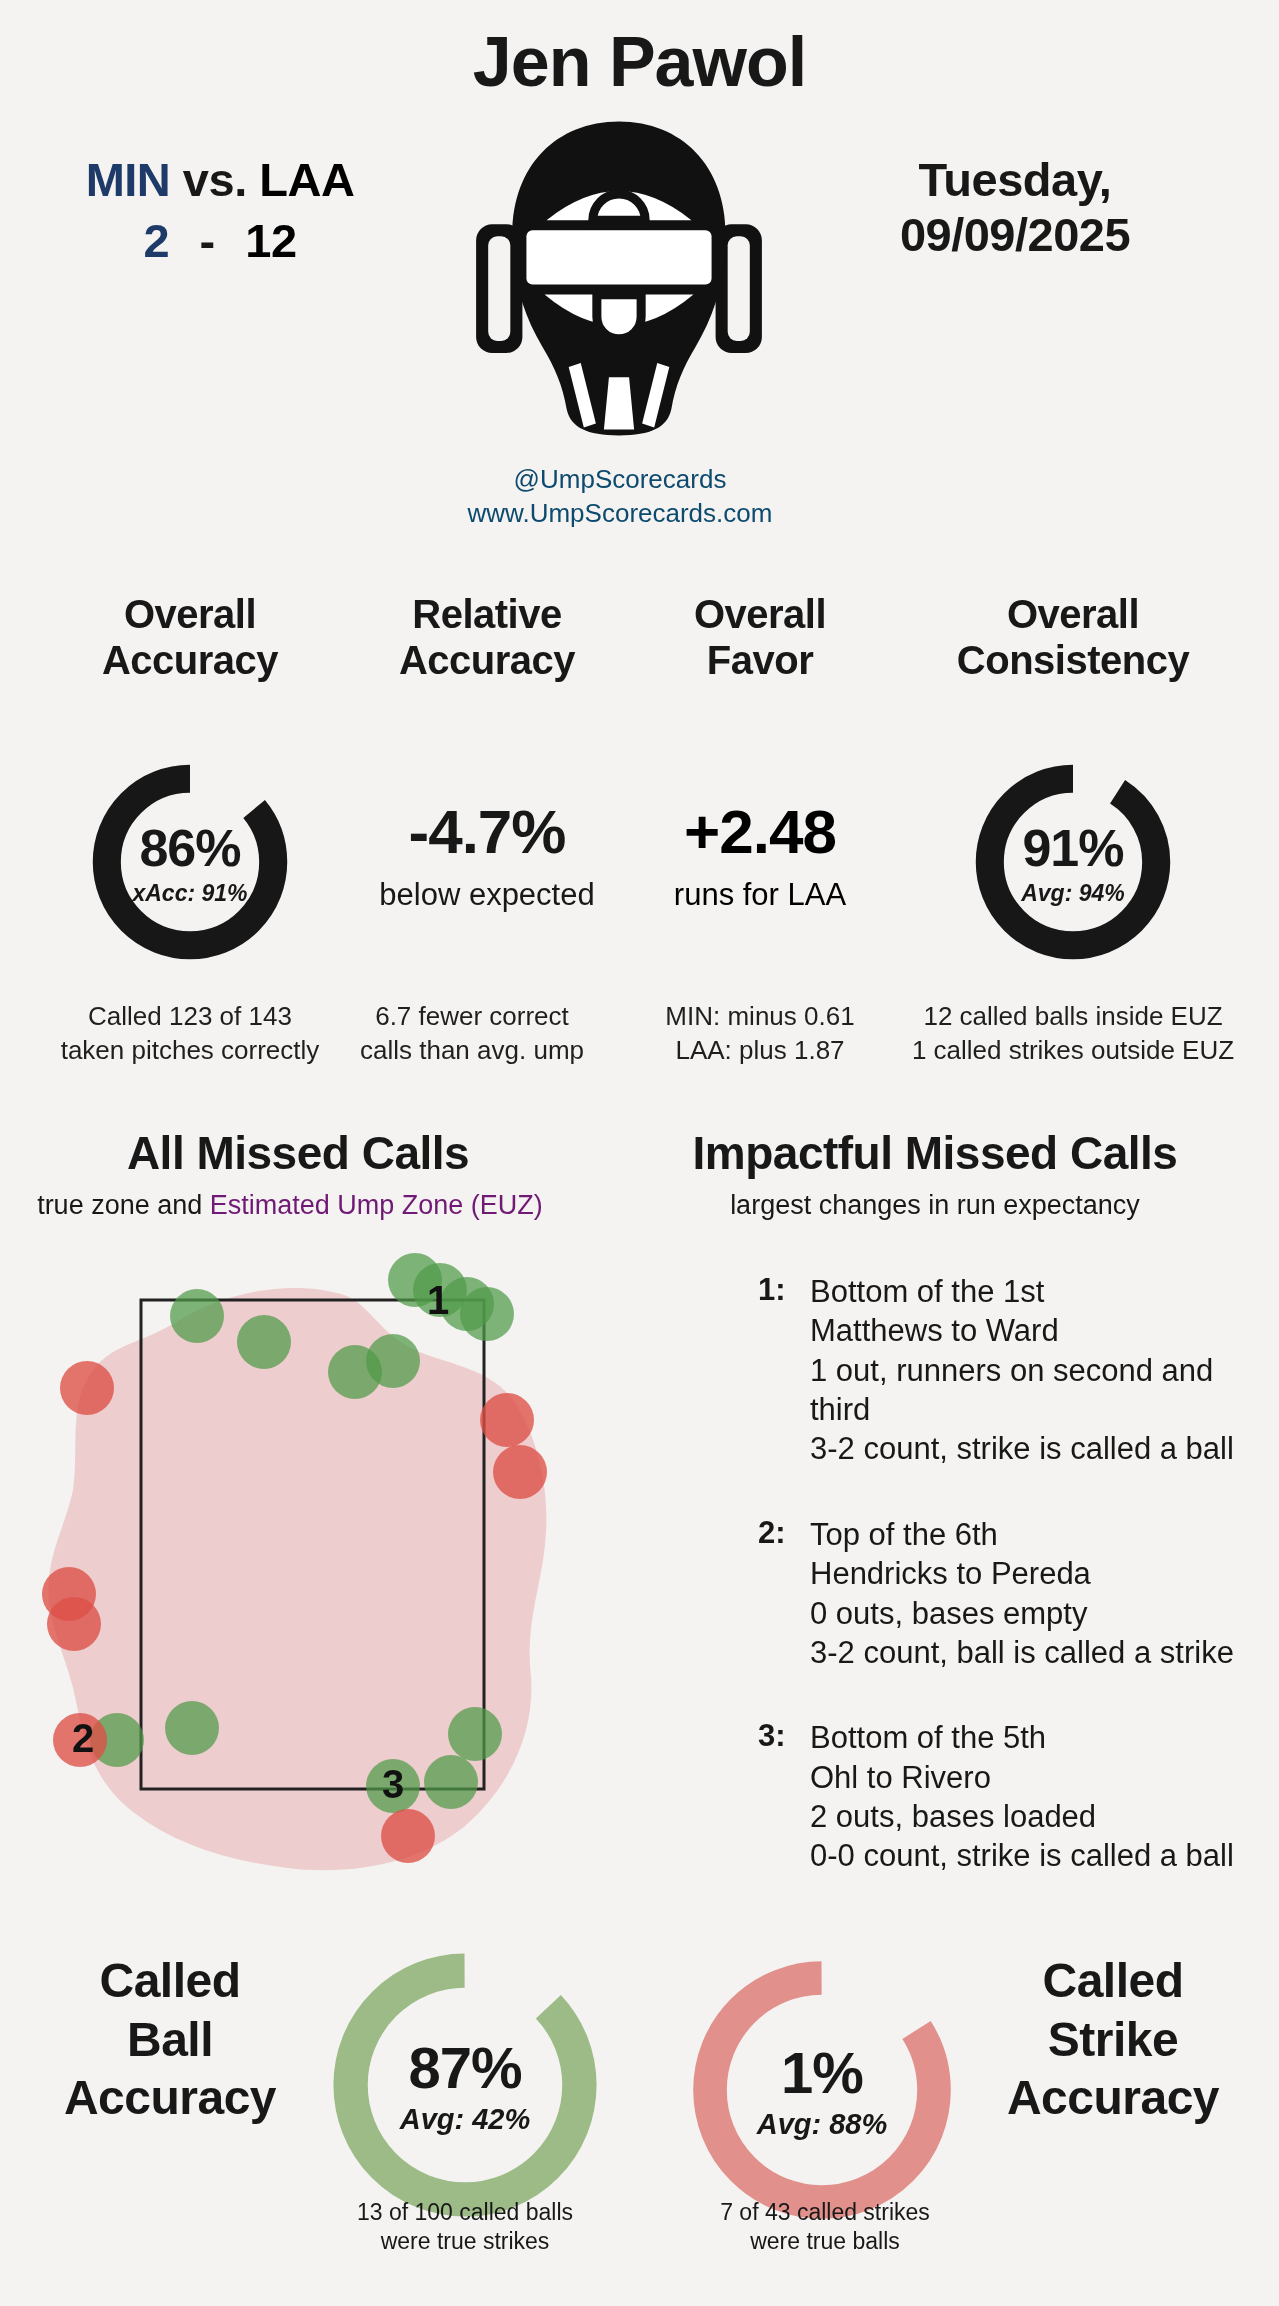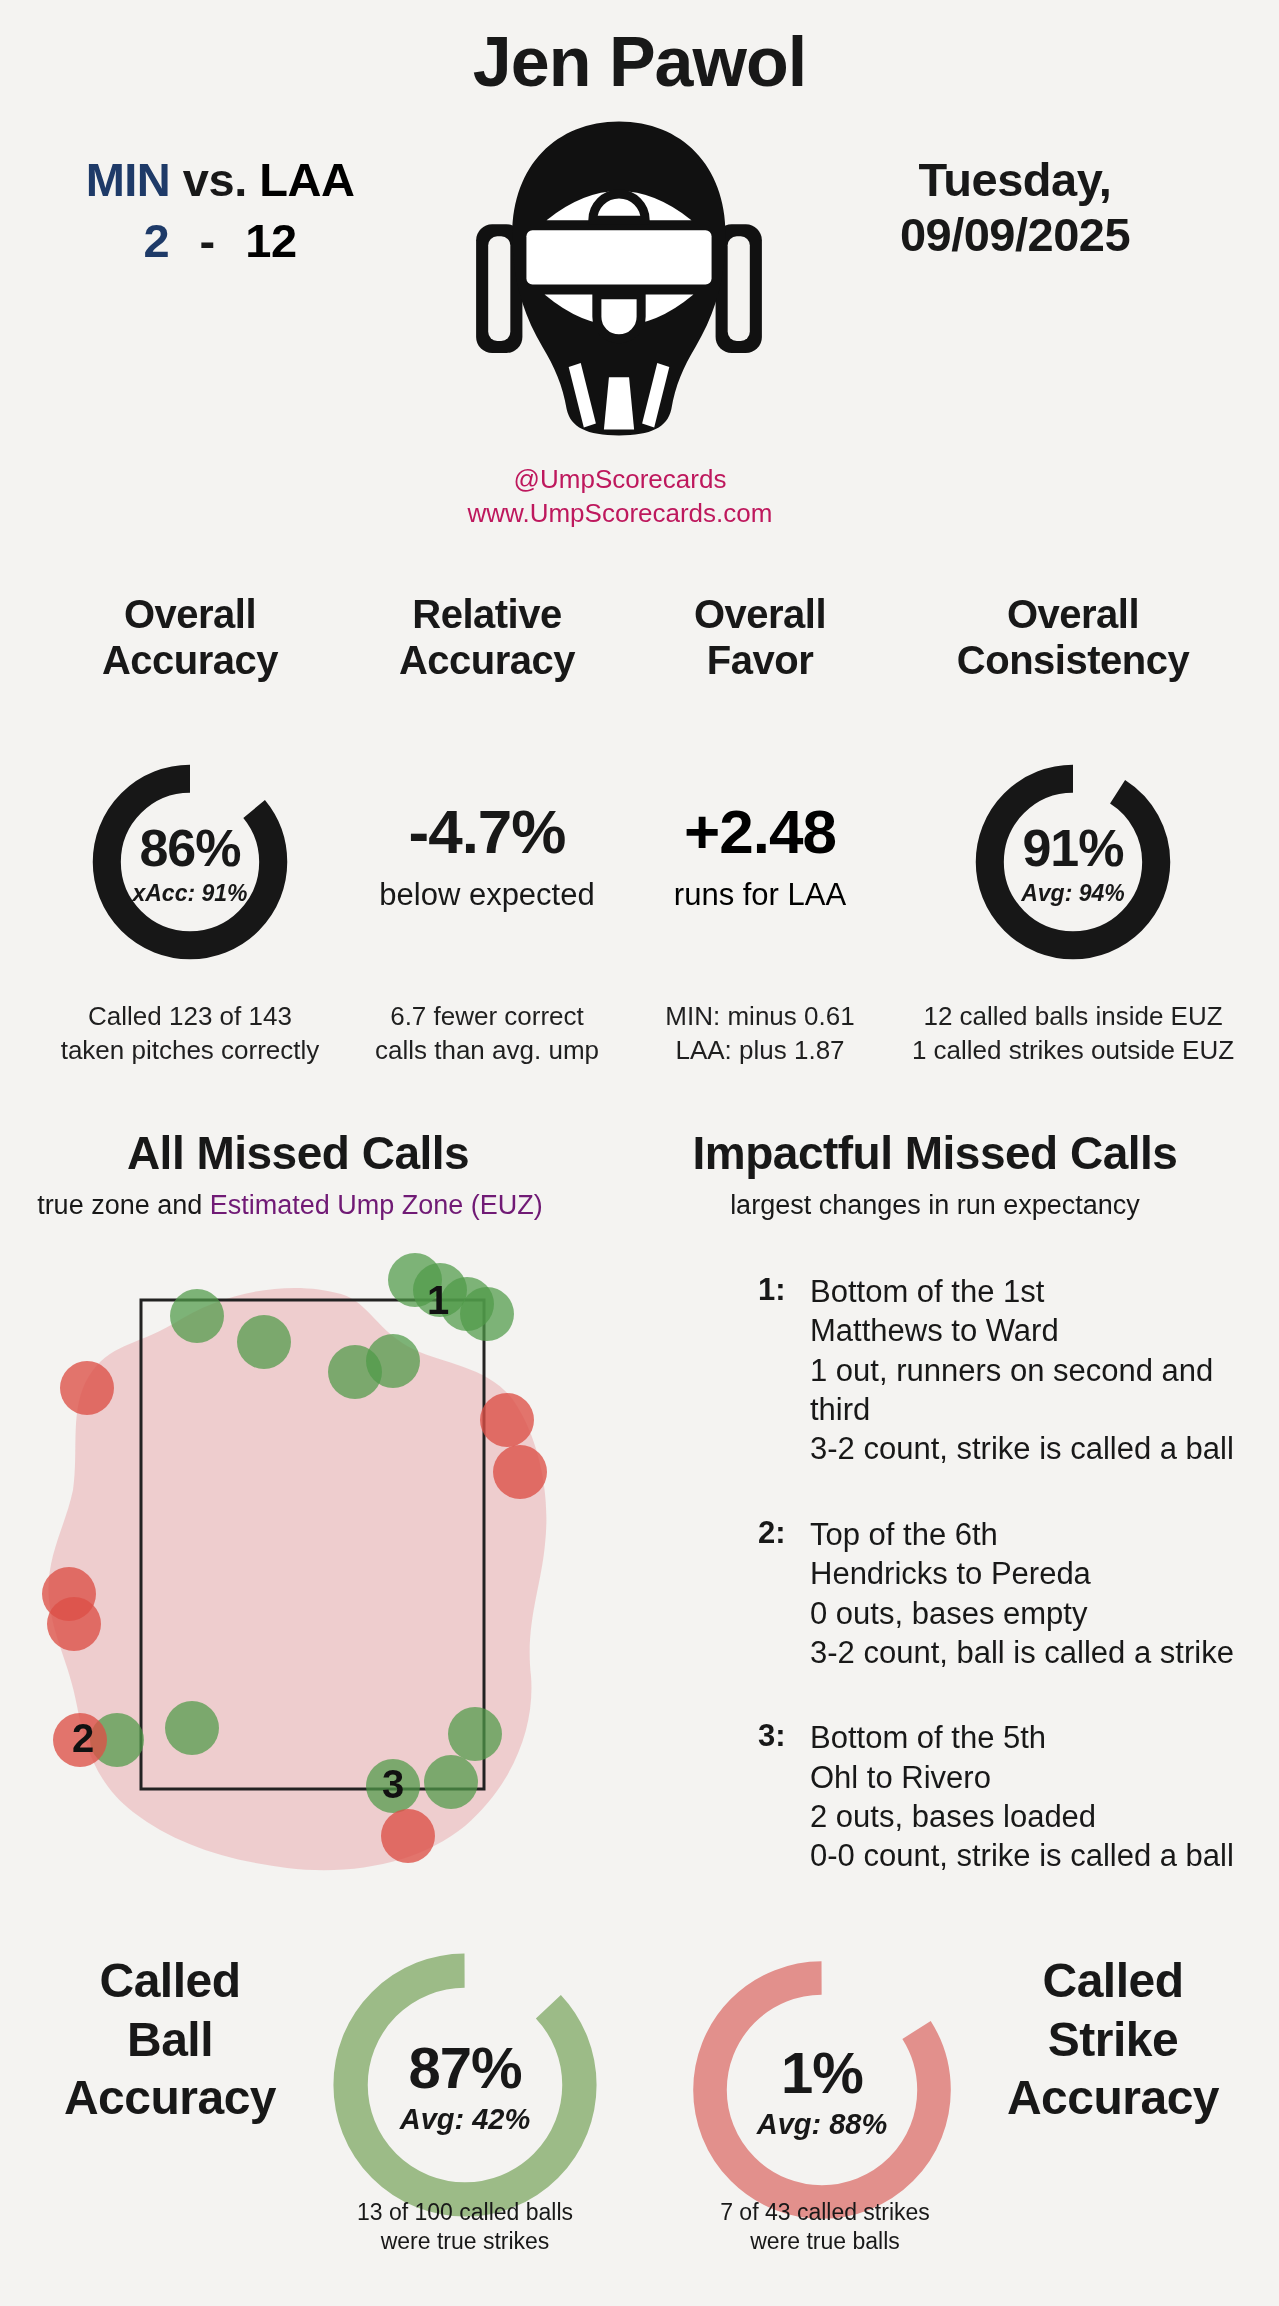--- a/index.html
+++ b/index.html
@@ -2,21 +2,21 @@
 <html><head>
 <meta charset="utf-8">
 <style>
   html,body{margin:0;padding:0;background:#ddd;}
   .page{position:relative;width:1279px;height:2306px;background:#f4f3f1;
         font-family:"Liberation Sans",sans-serif;color:#181818;overflow:hidden;margin:0 auto;}
   .abs{position:absolute;}
   .c{text-align:center;}
   .title{font-size:70px;font-weight:800;letter-spacing:-1px;}
   .big2{font-size:47px;font-weight:800;line-height:1.18;letter-spacing:-0.5px;}
-  .social{font-size:26px;font-weight:500;line-height:1.32;color:#be185d;}
+  .social{font-size:26px;font-weight:500;line-height:1.32;color:#0c4a6e;}
   .colhead{font-size:40px;font-weight:800;line-height:1.14;letter-spacing:-0.5px;}
   .bignum{font-size:62px;font-weight:800;letter-spacing:-1px;}
   .subtxt{font-size:31px;font-weight:500;margin-top:10px;}
   .crimson{color:#000000;}
   .navy{color:#1e3a68;}
   .note{font-size:26px;font-weight:500;line-height:1.3;color:#1f1f1f;}
   .secthead{font-size:46px;font-weight:800;letter-spacing:-0.5px;}
   .sectsub{font-size:27px;font-weight:500;}
   .euzred{color:#701a75;}
   .donut-wrap{display:flex;flex-direction:column;align-items:center;justify-content:center;}
@@ -126,21 +126,21 @@
     <div class="abs donut-wrap" style="left:0;top:0;width:208px;height:208px;">
       <div class="donut-val">91%</div>
       <div class="donut-sub">Avg: 94%</div>
     </div>
   </div>
 
   <div class="abs c note" style="left:30px;top:1000px;width:320px;">
     <div>Called 123 of 143</div>
     <div>taken pitches correctly</div>
   </div>
-  <div class="abs c note" style="left:337px;top:1000px;width:300px;">
+  <div class="abs c note" style="left:322px;top:1000px;width:300px;">
     <div>6.7 fewer correct</div>
     <div>calls than avg. ump</div>
   </div>
   <div class="abs c note" style="left:630px;top:1000px;width:260px;text-align:center;">
     <div>MIN: minus 0.61</div>
     <div>LAA: plus 1.87</div>
   </div>
   <div class="abs c note" style="left:893px;top:1000px;width:360px;">
     <div>12 called balls inside EUZ</div>
     <div>1 called strikes outside EUZ</div>

